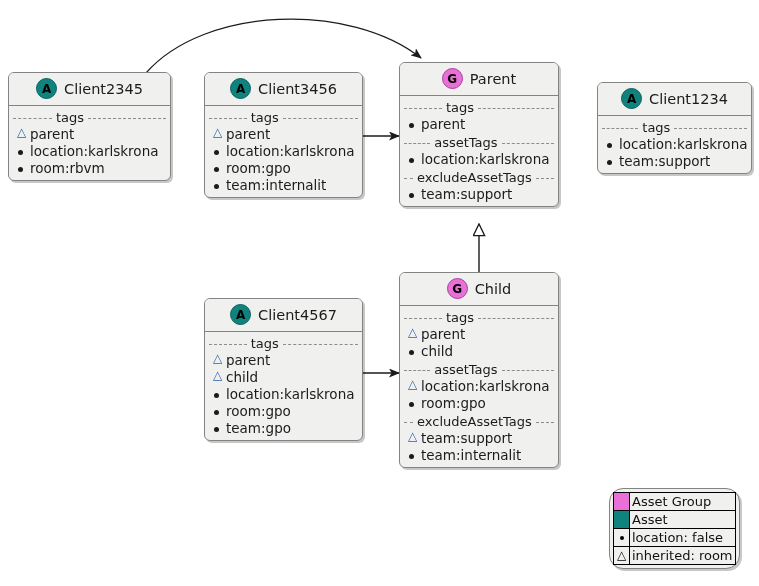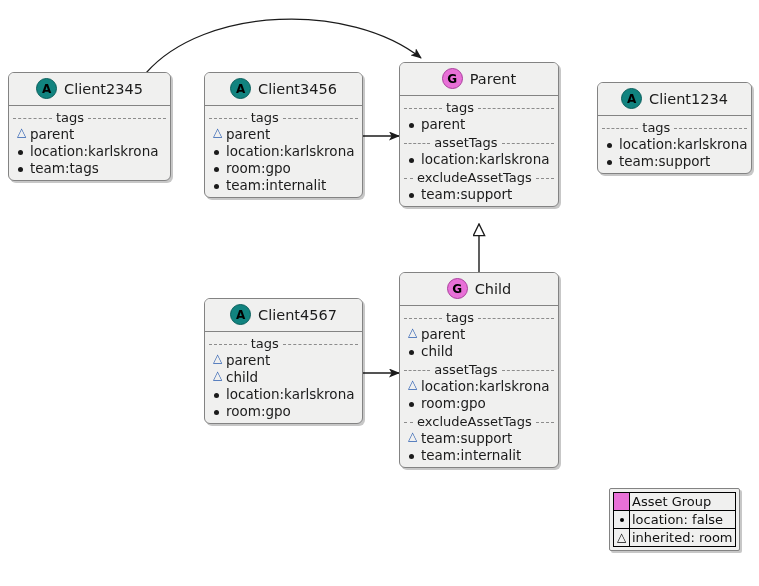--- a/index.html
+++ b/index.html
@@ -142,21 +142,21 @@
     font-size: 12px;
     color: #2a5db0;
     line-height: 13px;
   }
 
   
   #legend {
     position: absolute;
     background: #f0f0ef;
     border: 1px solid #838383;
-    border-radius: 2px;
+    border-radius: 14px;
     box-shadow: 2px 2px 0 rgba(0,0,0,0.22);
     padding: 3px;
     box-sizing: border-box;
   }
   #legend table {
     border-collapse: collapse;
     font-size: 13px;
     color: #111;
   }
   #legend td {
@@ -227,21 +227,21 @@
       <div class="attr">
         <span class="marker tri"></span>
         <span>parent</span>
       </div>
       <div class="attr">
         <span class="marker dot"></span>
         <span>location:karlskrona</span>
       </div>
       <div class="attr">
         <span class="marker dot"></span>
-        <span>team:tags</span>
+        <span>room:rbvm</span>
       </div>
     </div>
   </div>
 
   <div class="node" style="left:204px; top:72px; width:159px;">
     <div class="node-header">
       <span class="stereo asset">A</span>
       <span class="node-title">Client3456</span>
     </div>
     <div class="node-body">
@@ -346,20 +346,24 @@
         <span class="marker tri"></span>
         <span>child</span>
       </div>
       <div class="attr">
         <span class="marker dot"></span>
         <span>location:karlskrona</span>
       </div>
       <div class="attr">
         <span class="marker dot"></span>
         <span>room:gpo</span>
+      </div>
+      <div class="attr">
+        <span class="marker dot"></span>
+        <span>team:gpo</span>
       </div>
     </div>
   </div>
 
   <div class="node" style="left:399px; top:272px; width:160px;">
     <div class="node-header">
       <span class="stereo group">G</span>
       <span class="node-title">Child</span>
     </div>
     <div class="node-body">
@@ -404,20 +408,24 @@
       </div>
     </div>
   </div>
 
   <div id="legend" style="left:609px; top:488px;">
     <table>
       <tbody>
           <tr>
         <td class="key swatch-pink"></td>
         <td>Asset Group</td>
+      </tr>
+      <tr>
+        <td class="key swatch-teal"></td>
+        <td>Asset</td>
       </tr>
       <tr>
         <td class="key key-dot"></td>
         <td>location: false</td>
       </tr>
       <tr>
         <td class="key key-tri">△</td>
         <td>inherited: room</td>
       </tr>
     </tbody>

